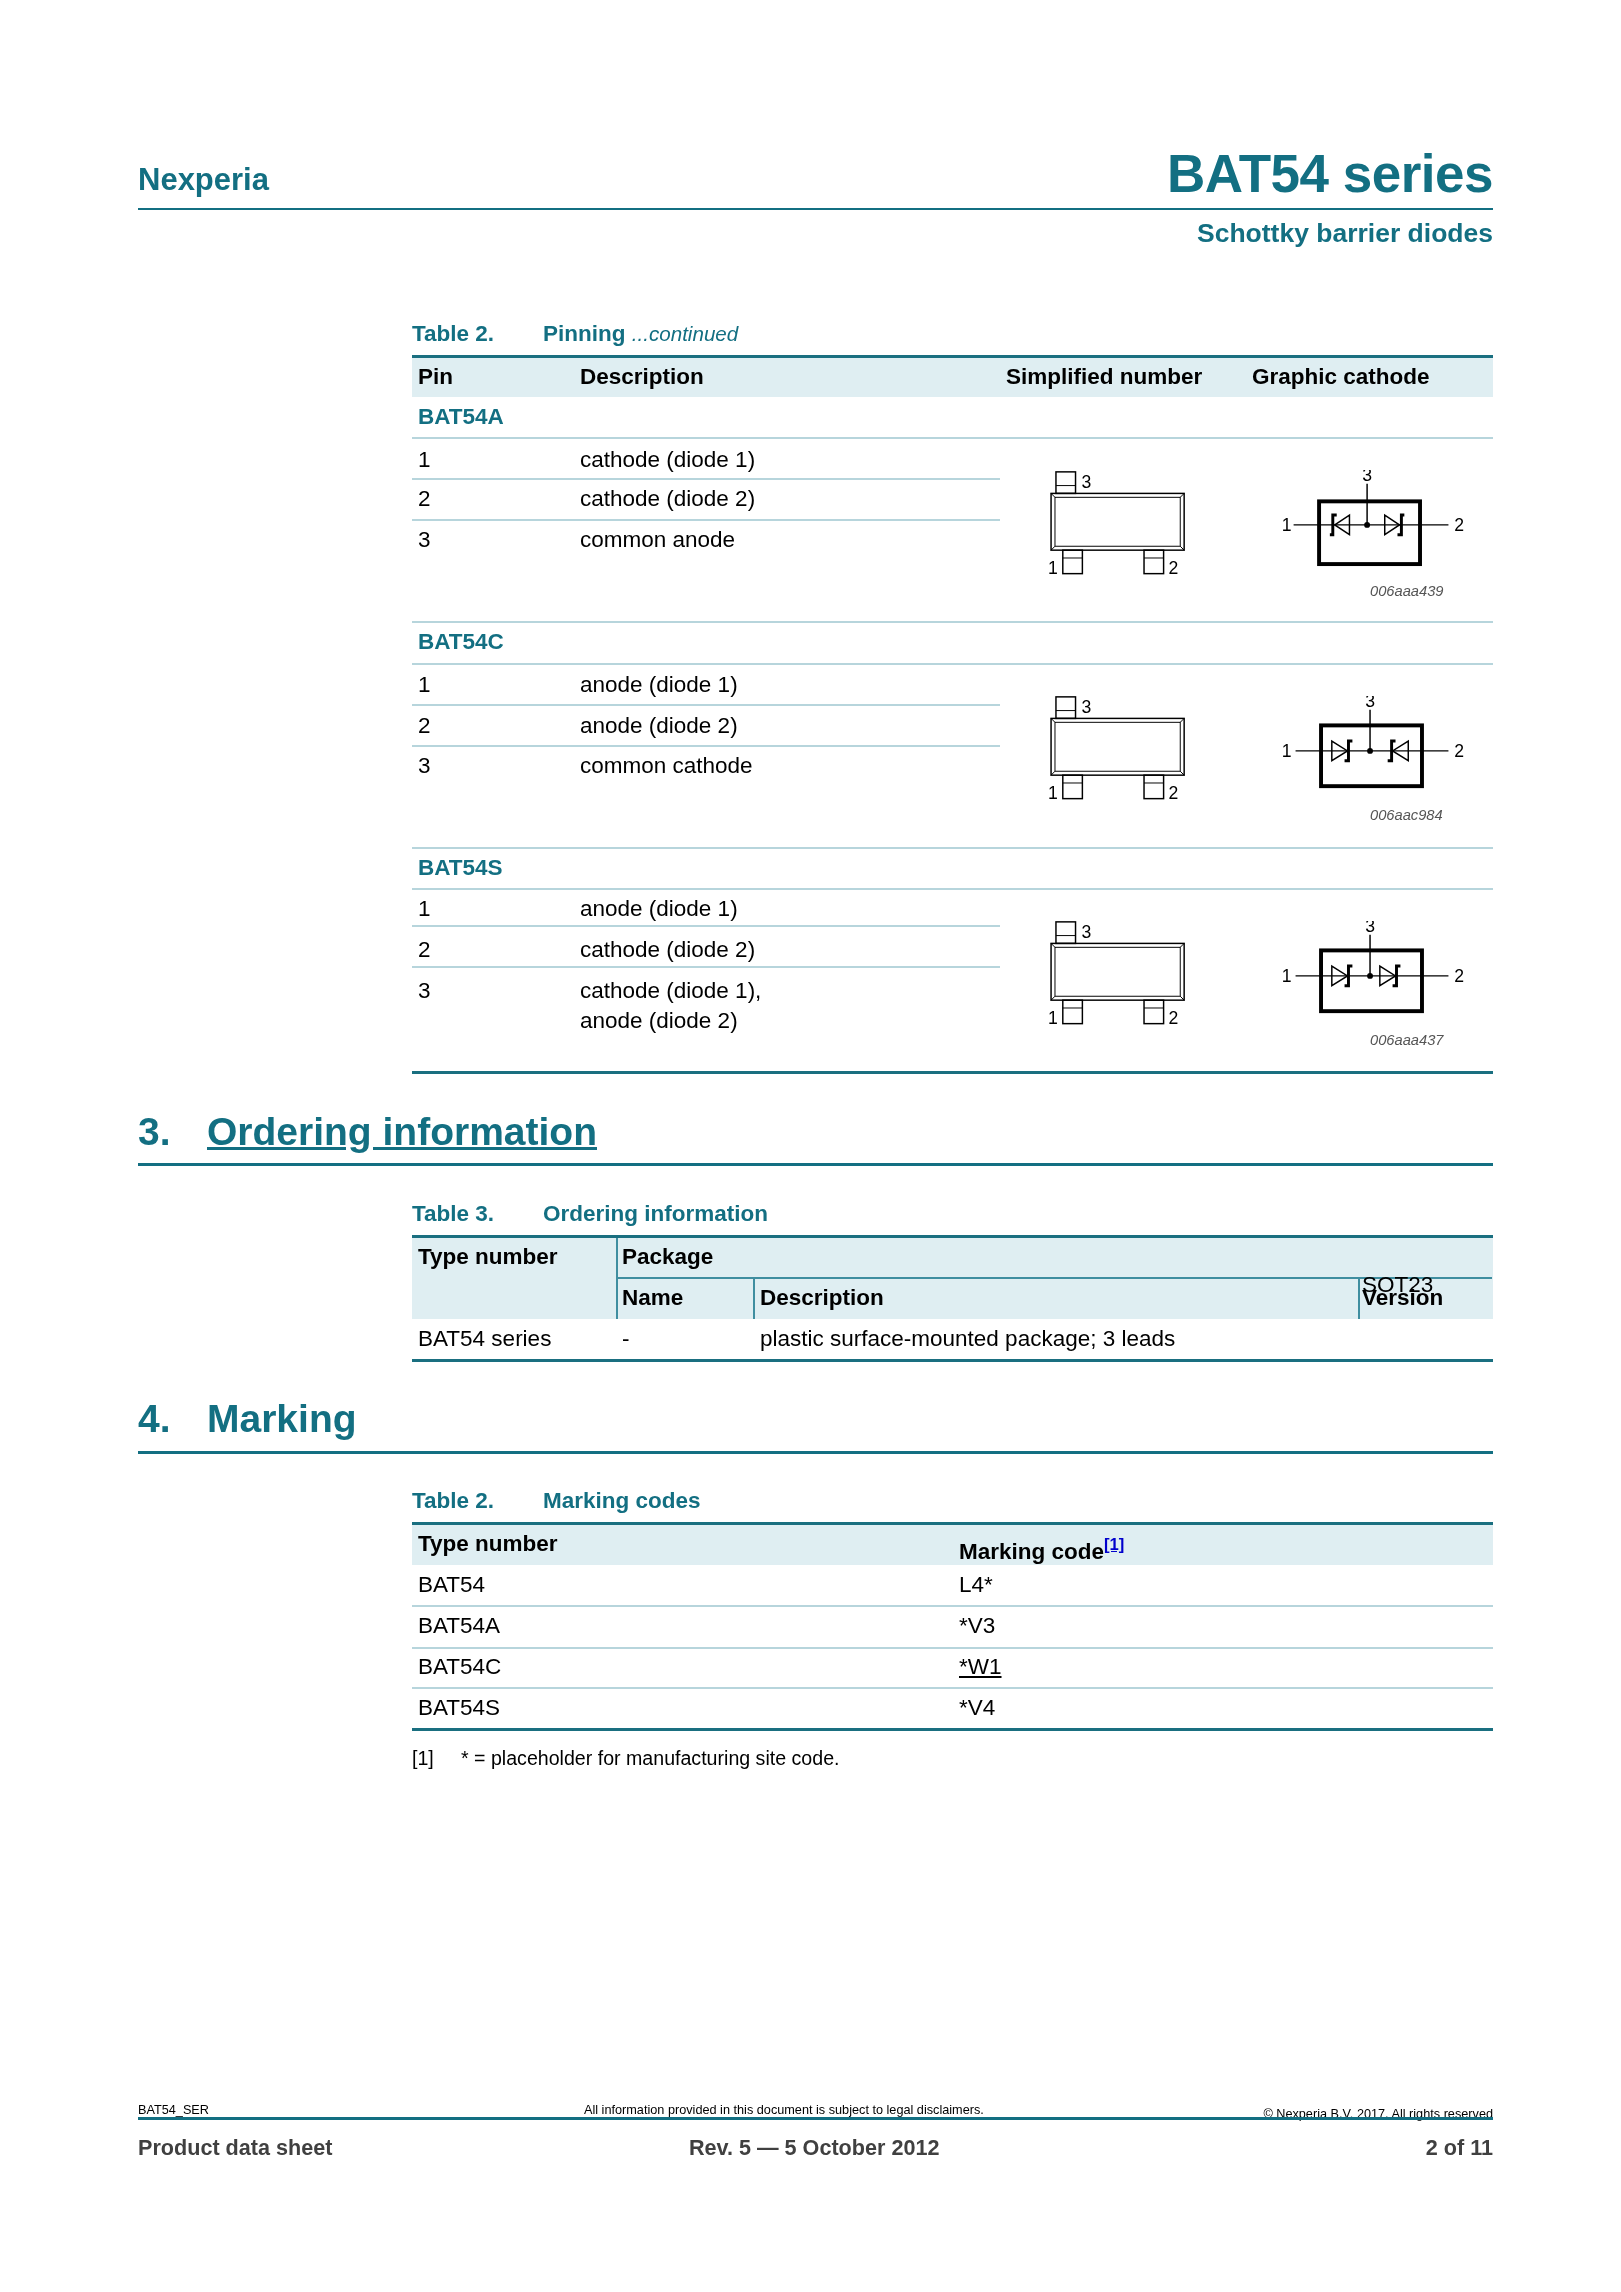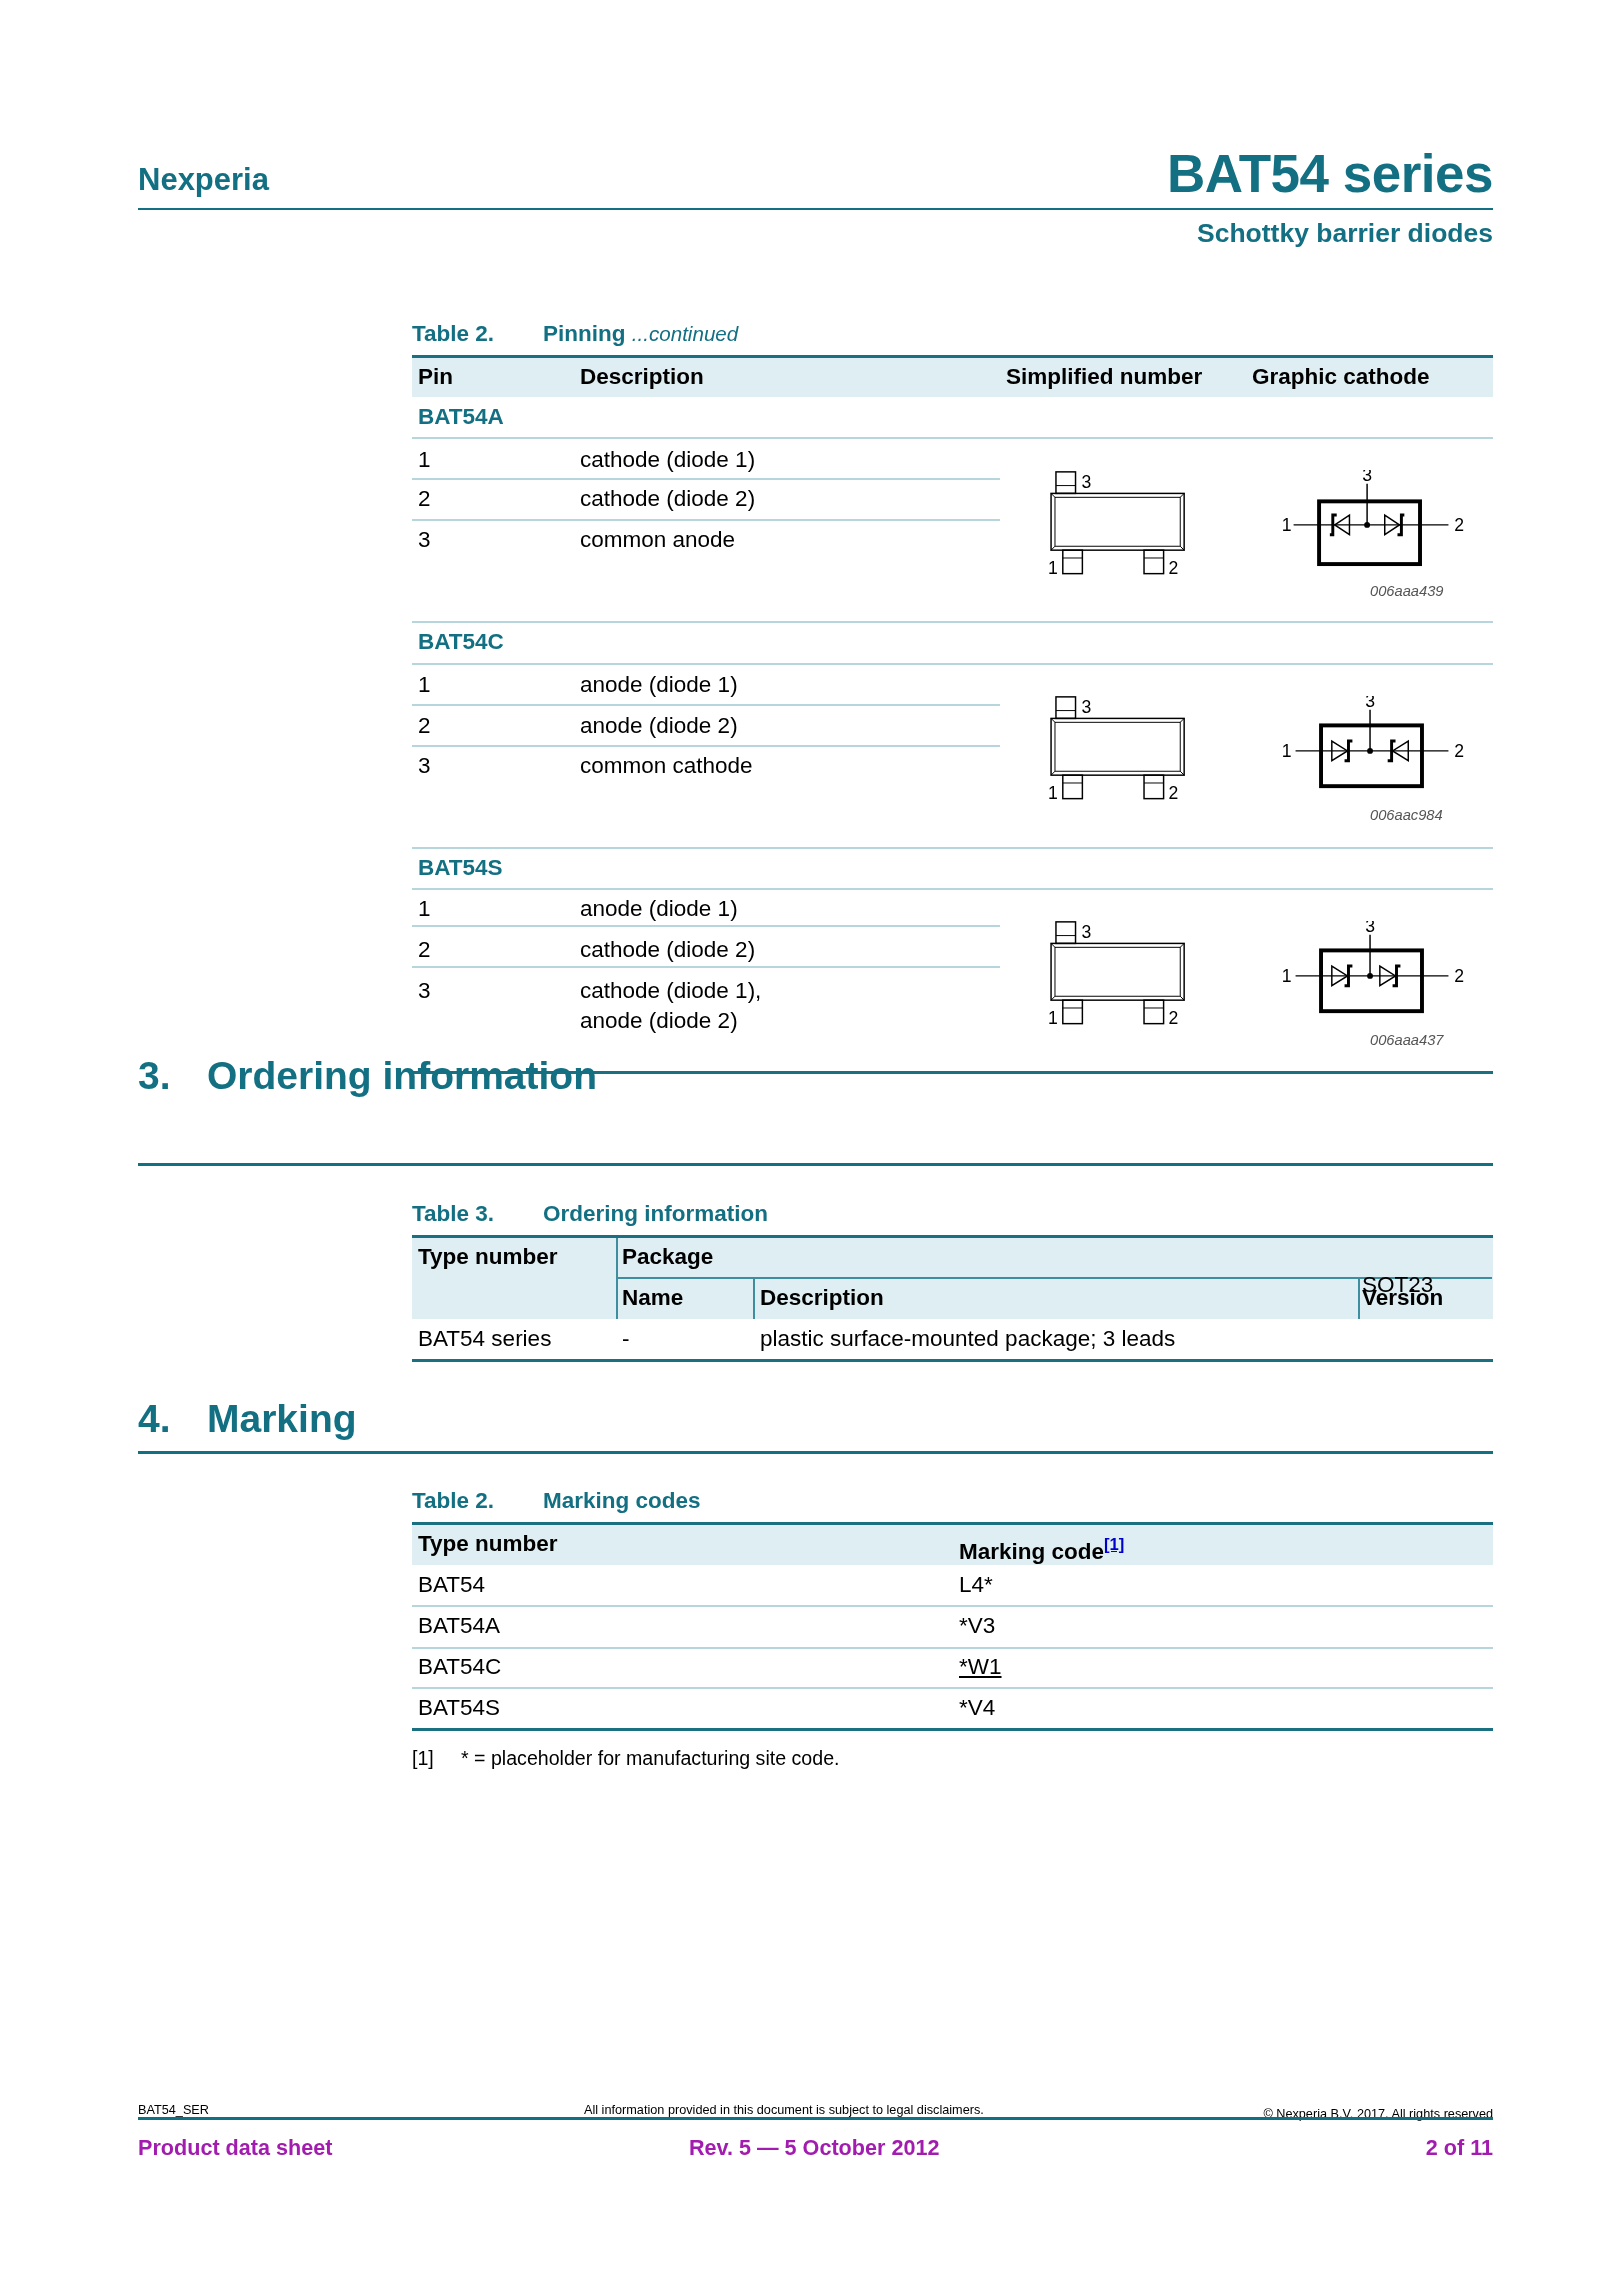--- a/index.html
+++ b/index.html
@@ -30,21 +30,21 @@
   .sec { position: absolute; font-size: 39px; font-weight: bold; color: #136f82; }
   .sec .n { display: inline-block; width: 69px; }
   .sec-rule { position: absolute; left: 138px; width: 1355px; height: 2.9px; background: #136f82; }
 
   .fig-id { position: absolute; font-size: 14.7px; font-style: italic; color: #555; }
   .pinlbl { font-family: "Liberation Sans", sans-serif; font-size: 18px; fill: #000; }
 
   
   .foot-small { position: absolute; font-size: 12.7px; color: #000; top: 2103px; }
   .foot-rule { position: absolute; left: 138px; width: 1355px; top: 2117px; height: 2.9px; background: #136f82; }
-  .foot-big { position: absolute; font-size: 21.6px; font-weight: bold; color: #a21caf; top: 2135px; }
+  .foot-big { position: absolute; font-size: 21.6px; font-weight: bold; color: #404040; top: 2135px; }
   sup a { color: #0000cc; text-decoration: underline; font-size: 16.7px; }
 </style>
 </head>
 <body>
 
 <div class="abs brand">Nexperia</div>
 <div class="abs doc-title">BAT54 series</div>
 <div class="abs hdr-rule"></div>
 <div class="abs doc-subtitle">Schottky barrier diodes</div>
 
@@ -194,21 +194,21 @@
     <path d="M121,66 L125,66 L125,46 L129,46" fill="none" stroke="#000" stroke-width="3"></path>
     <text class="pinlbl" x="93" y="11">3</text>
     <text class="pinlbl" x="8" y="62">1</text>
     <text class="pinlbl" x="184" y="62">2</text>
   </svg>
   <div class="fig-id" style="left:1370px; top:1032px;">006aaa437</div>
 
   <div class="rule-dark" style="left:412px; width:1081px; top:1071px;"></div>
 </div>
 
-<div class="sec" style="left:138px; top:1054px;">
+<div class="sec" style="left:138px; top:1110px;text-decoration:underline;">
   <span class="n">3.</span><span>Ordering information</span>
 </div>
 <div class="sec-rule" style="top:1163px;"></div>
 
 <div class="abs caption" style="left:412px; top:1201px;">
   <span class="num">Table 3.</span><span>Ordering information</span>
 </div>
 
 <div>
   <div class="rule-dark" style="left:412px; width:1081px; top:1235px;"></div>

